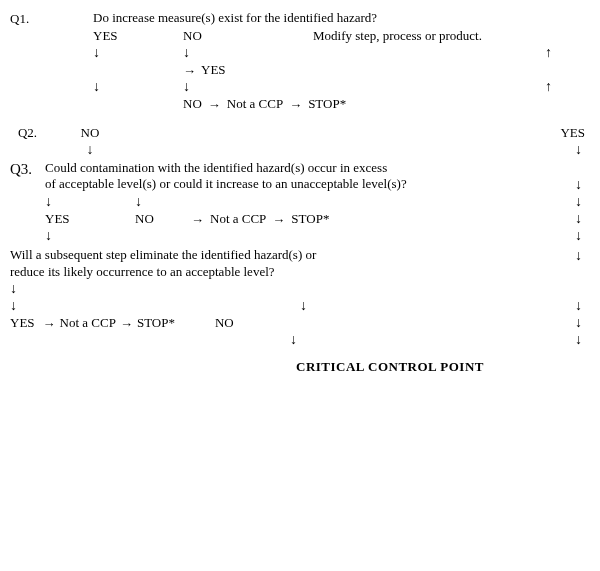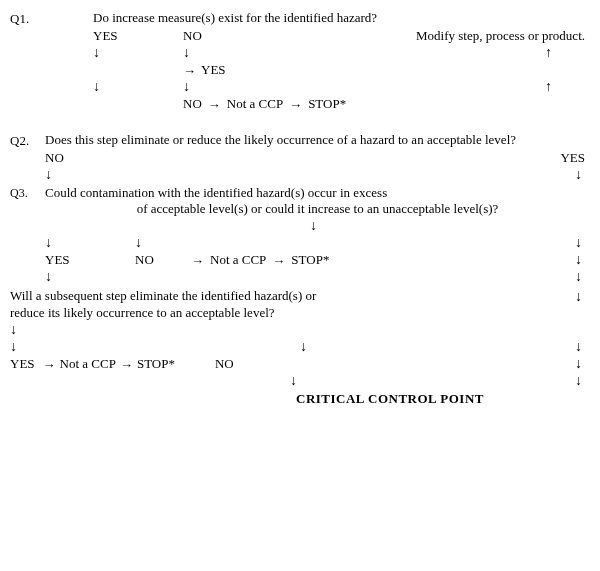--- a/index.html
+++ b/index.html
@@ -26,21 +26,21 @@
 <div class="diagram">
 
   <div style="display:flex; margin-bottom:0;gap:48px;">
     <div style="width:35px; font-size:13px; padding-top:1px;">Q1.</div>
     <div style="flex:1; position:relative;">
       <div style="font-size:13px; margin-bottom:2px;">Do increase measure(s) exist for the identified hazard?</div>
 
       <div style="display:flex; align-items:flex-start; margin-top:2px; font-size:13px;">
         <div style="width:90px; text-align:left;">YES</div>
         <div style="width:130px; text-align:left;">NO</div>
-        <div style="flex:1; text-align:right; padding-right:5px;">Modify step, process or product.</div>
+        <div style="flex:1; text-align:left; padding-right:5px;">Modify step, process or product.</div>
       </div>
 
       <div style="display:flex; align-items:flex-start; font-size:14px; margin-top:1px;">
         <div style="width:90px; text-align:left;">↓</div>
         <div style="width:130px; text-align:left;">↓</div>
         <div style="flex:1; text-align:right; padding-right:38px;">↑</div>
       </div>
 
       <div style="display:flex; align-items:center; margin-top:1px; font-size:13px;">
         <div style="width:90px;"></div>
@@ -58,44 +58,43 @@
         <div style="width:90px;"></div>
         <div>NO</div>
         <div style="margin: 0 6px;">→</div>
         <div>Not a CCP</div>
         <div style="margin: 0 6px;">→</div>
         <div>STOP*</div>
       </div>
     </div>
   </div>
 
-  <div style="display:flex; margin-top:18px; margin-bottom:0;">
+  <div style="display:flex; margin-top:10px; margin-bottom:0;text-align:center;">
     <div style="width:35px; font-size:13px; padding-top:1px;">Q2.</div>
     <div style="flex:1; position:relative;">
-      <div style="font-size:13px; margin-bottom:2px;">Does this step eliminate or reduce the likely occurrence of a hazard to an acceptable level?</div>
 
       <div style="display:flex; align-items:flex-start; margin-top:1px; font-size:13px;">
         <div style="width:90px;">NO</div>
         <div style="flex:1;"></div>
         <div style="padding-right:5px;">YES</div>
       </div>
 
       <div style="display:flex; font-size:14px; margin-top:1px;">
         <div style="width:90px;">↓</div>
         <div style="flex:1;"></div>
         <div style="padding-right:8px;">↓</div>
       </div>
     </div>
   </div>
 
   <div style="display:flex; margin-top:2px; margin-bottom:0;">
-    <div style="width:35px; font-size:12px; padding-top:1px;">Q3.</div>
+    <div style="width:35px; font-size:15px; padding-top:1px;">Q3.</div>
     <div style="flex:1; position:relative;">
       <div style="font-size:13px;">Could contamination with the identified hazard(s) occur in excess</div>
-      <div style="display:flex; align-items:center;flex-direction:column;">
+      <div style="display:flex; align-items:flex-start;">
         <div style="flex:1;">of acceptable level(s) or could it increase to an unacceptable level(s)?</div>
         <div style="font-size:14px; padding-right:8px; padding-top:1px;">↓</div>
       </div>
 
       <div style="display:flex; align-items:flex-start; font-size:14px; margin-top:1px;">
         <div style="width:90px;">↓</div>
         <div style="width:130px;">↓</div>
         <div style="flex:1;"></div>
         <div style="padding-right:8px;">↓</div>
       </div>
@@ -149,21 +148,21 @@
         <div style="font-size:14px; padding-right:8px;">↓</div>
       </div>
 
       <div style="display:flex; font-size:14px; margin-top:1px;">
         <div style="width:280px;"></div>
         <div style="width:60px;">↓</div>
         <div style="flex:1;"></div>
         <div style="padding-right:8px;">↓</div>
       </div>
 
-      <div style="display:flex; align-items:flex-end; margin-top:2px; font-size:13px; font-weight:bold; letter-spacing:0.5px;">
+      <div style="display:flex; align-items:flex-end; margin-top:11px; font-size:13px; font-weight:bold; letter-spacing:0.5px;">
         <div style="width:200px;"></div>
         <div style="flex:1; text-align:center;">CRITICAL CONTROL POINT</div>
         <div style="width:20px;"></div>
       </div>
     </div>
   </div>
 
 </div>
 
 </body></html>

